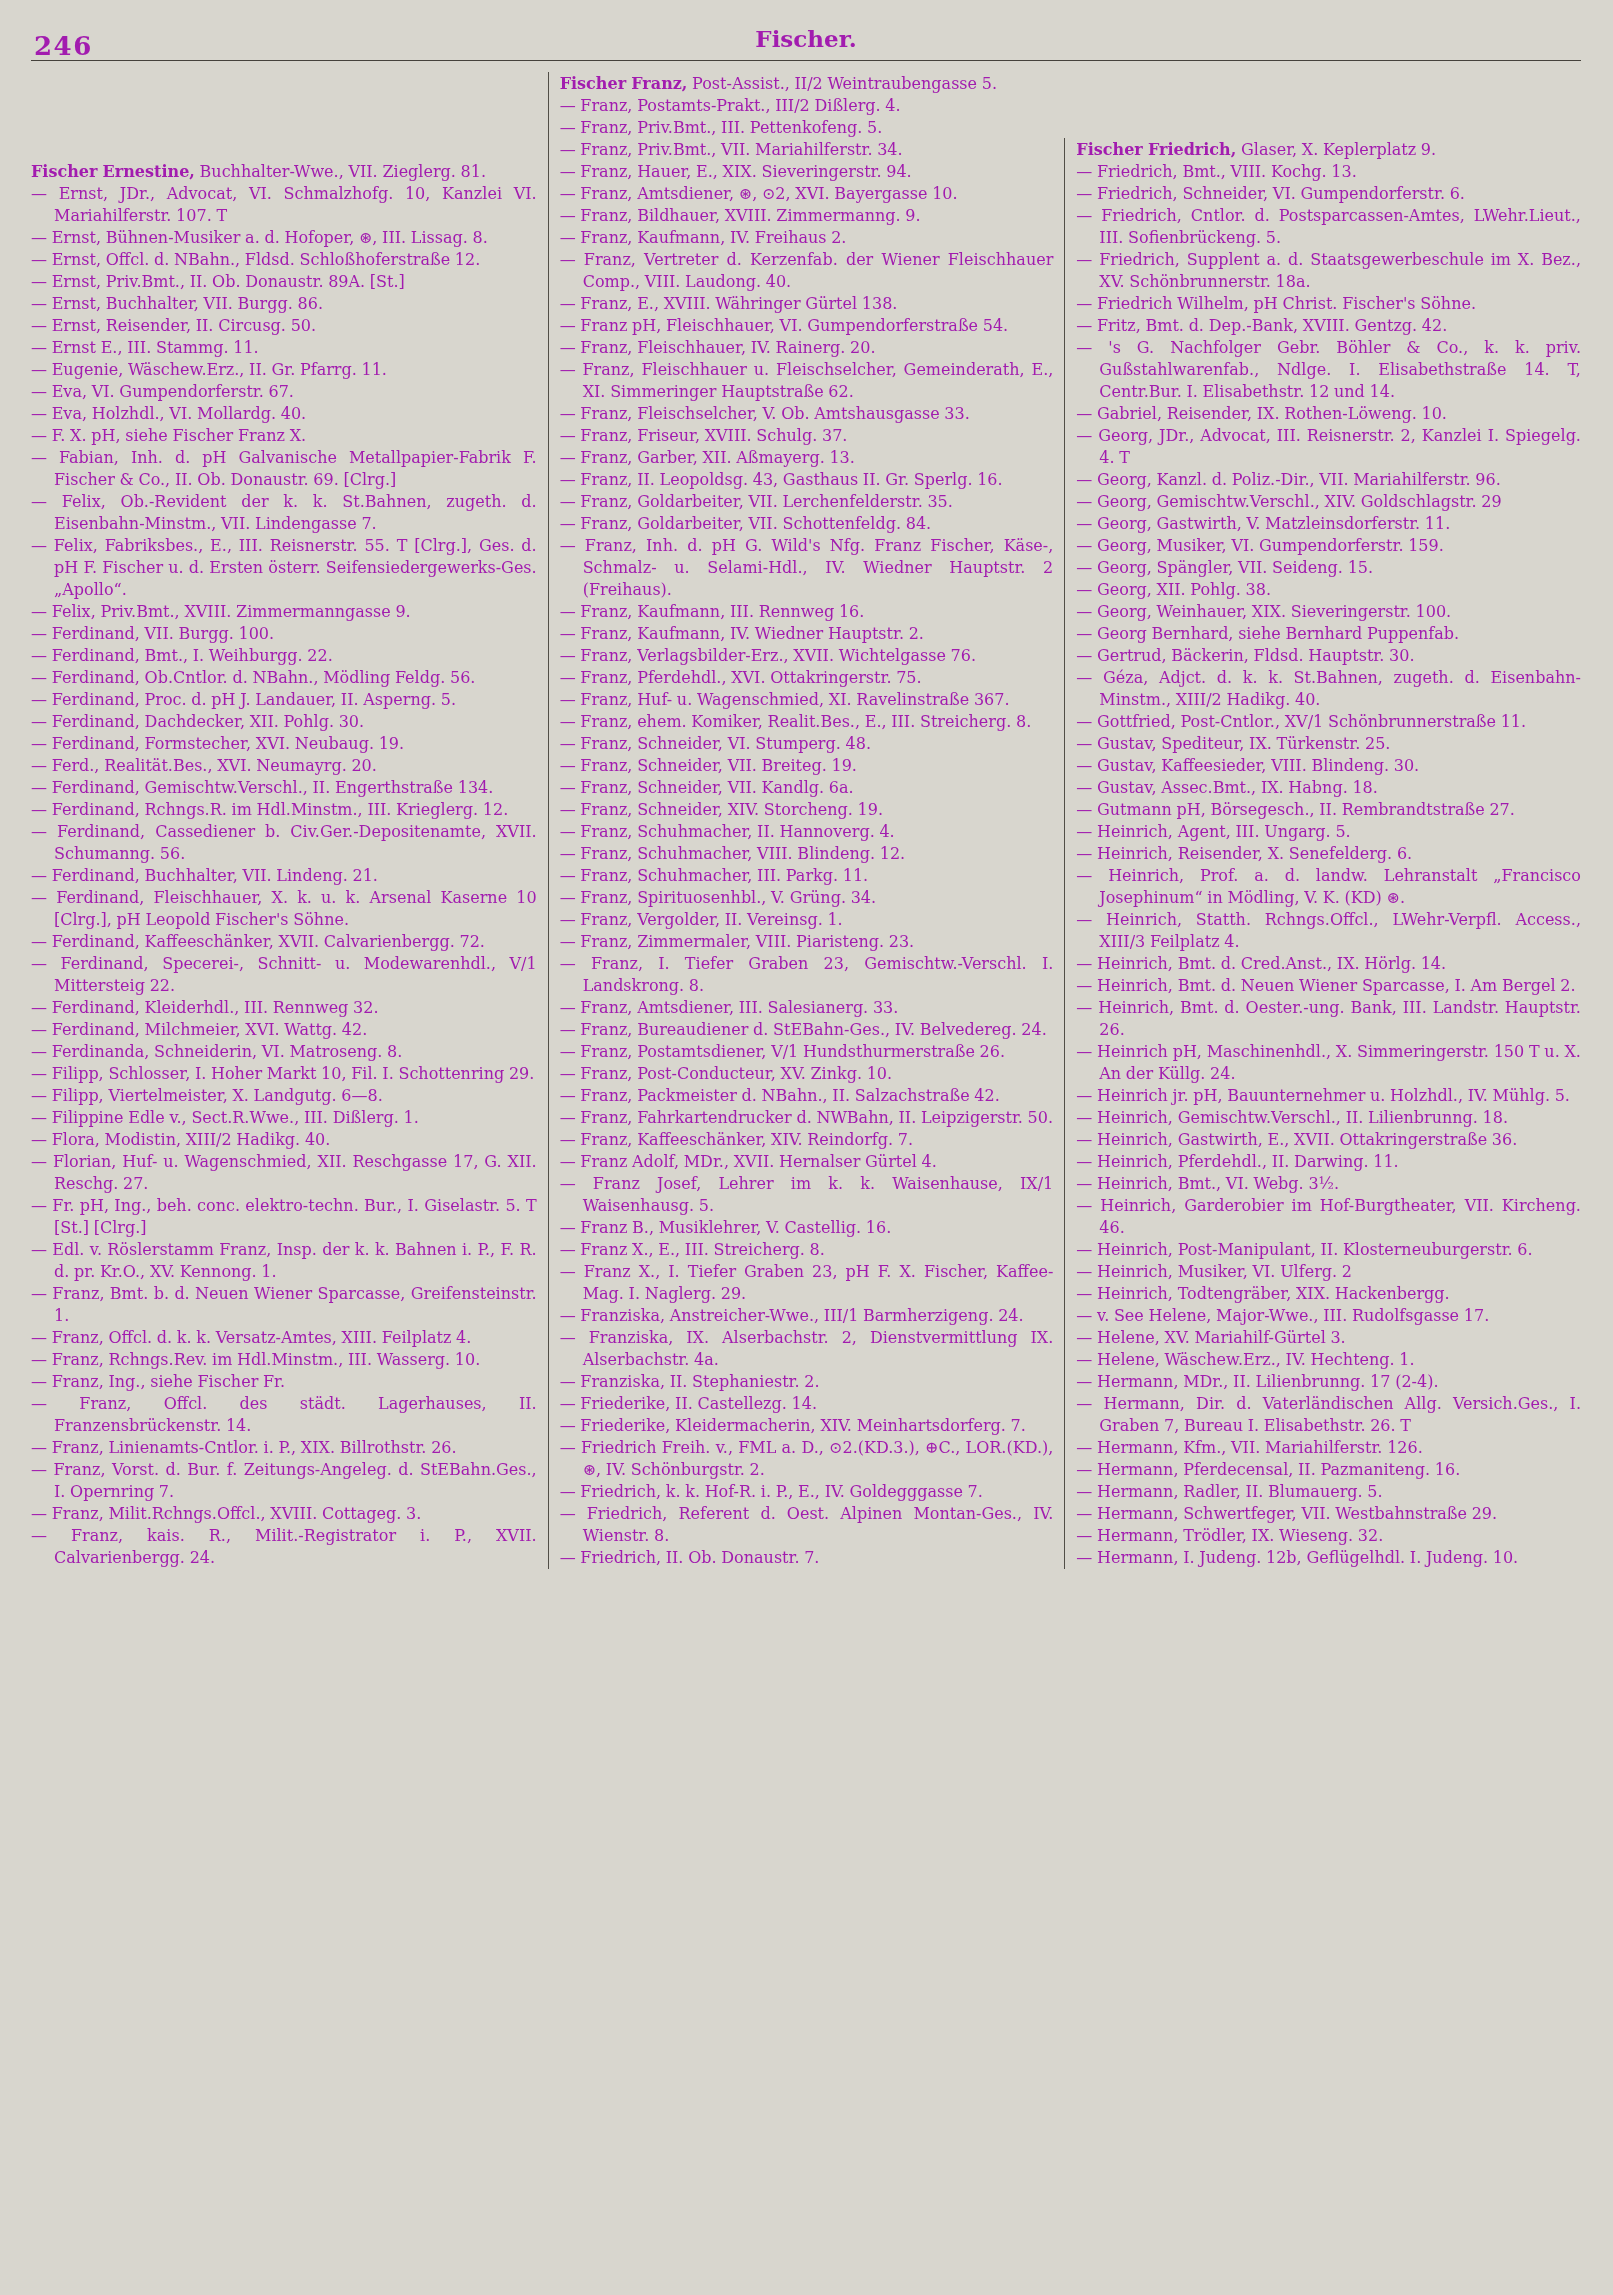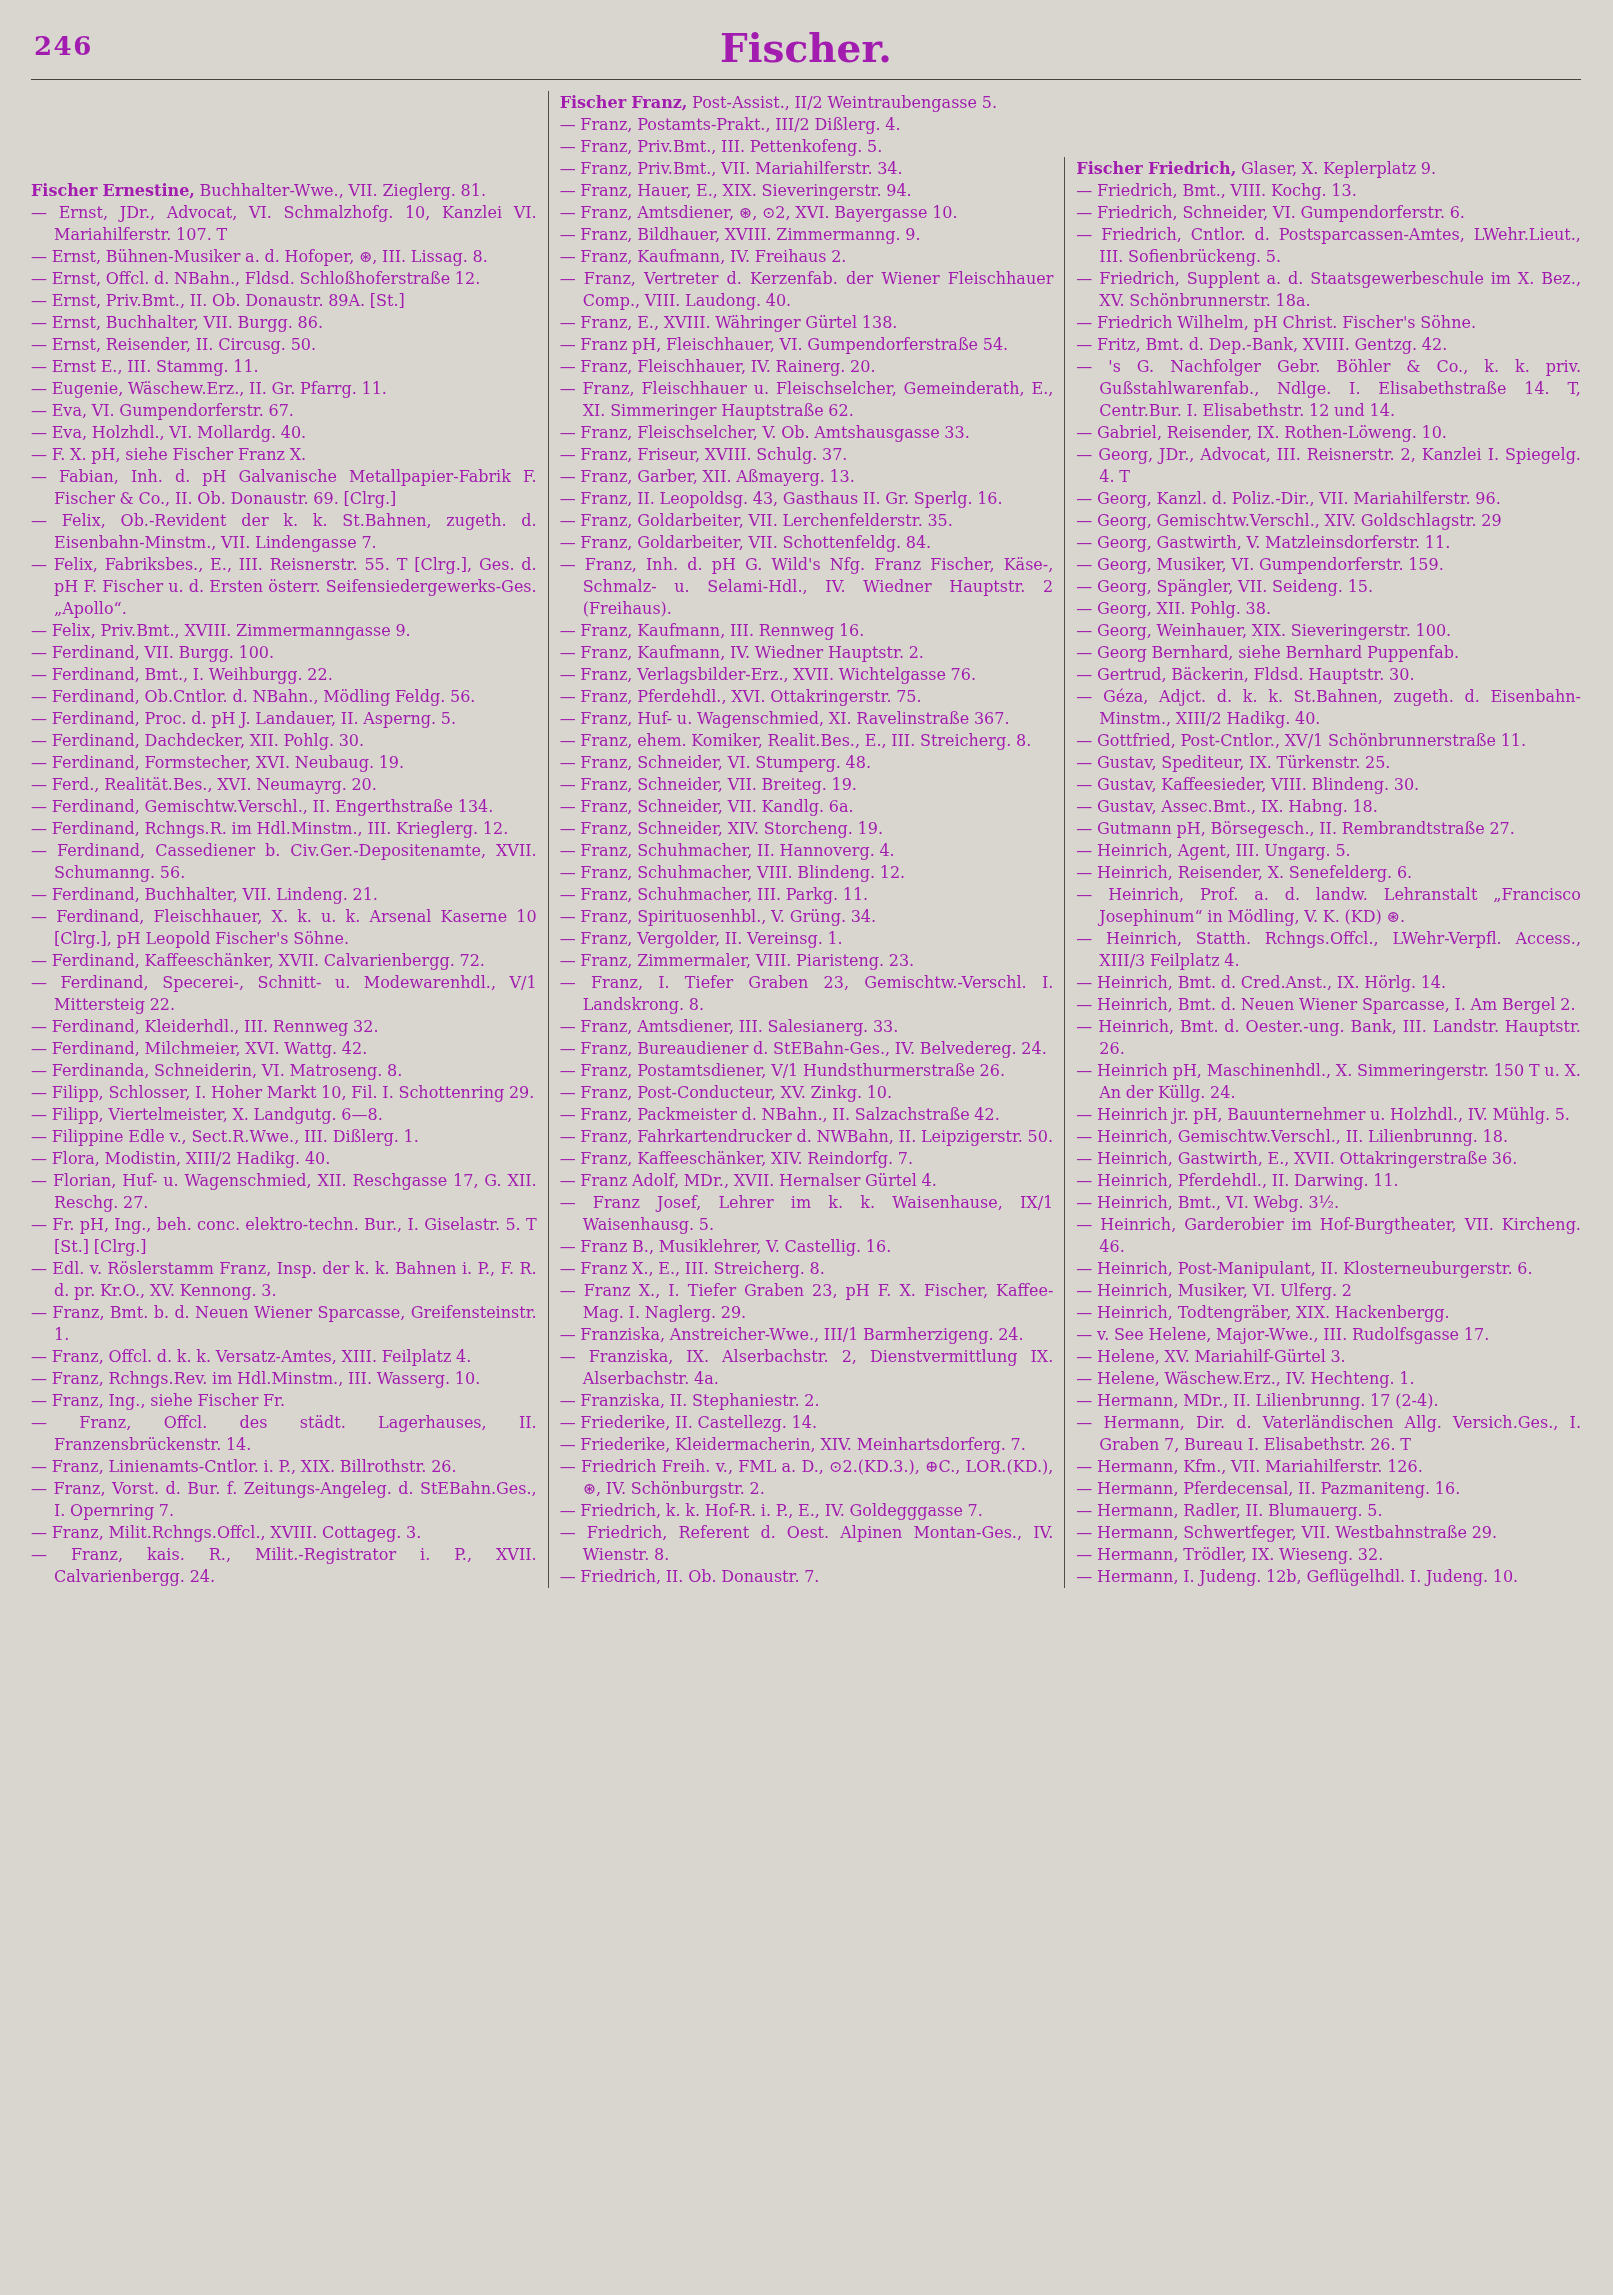--- a/index.html
+++ b/index.html
@@ -22,21 +22,21 @@
   .pageno{
     position:absolute;
     top:31px;
     left:34px;
     font-size:26px;
     font-weight:bold;
     letter-spacing:1.5px;
   }
   .header{
     text-align:center;
-    font-size:39px;
+    font-size:23px;
     font-weight:bold;
     margin:3.1px 0 7.7px 0;
   }
   .header-rule{
     border:0;
     border-top:1.5px solid #45423c;
     margin:0 0 11px 0;
   }
   .cols{
     display:flex;
@@ -102,21 +102,21 @@
         <p class="entry">— Ferdinand, Specerei-, Schnitt- u. Modewarenhdl., V/1 Mittersteig 22.</p>
         <p class="entry">— Ferdinand, Kleiderhdl., III. Rennweg 32.</p>
         <p class="entry">— Ferdinand, Milchmeier, XVI. Wattg. 42.</p>
         <p class="entry">— Ferdinanda, Schneiderin, VI. Matroseng. 8.</p>
         <p class="entry">— Filipp, Schlosser, I. Hoher Markt 10, Fil. I. Schottenring 29.</p>
         <p class="entry">— Filipp, Viertelmeister, X. Landgutg. 6—8.</p>
         <p class="entry">— Filippine Edle v., Sect.R.Wwe., III. Dißlerg. 1.</p>
         <p class="entry">— Flora, Modistin, XIII/2 Hadikg. 40.</p>
         <p class="entry">— Florian, Huf- u. Wagenschmied, XII. Reschgasse 17, G. XII. Reschg. 27.</p>
         <p class="entry">— Fr. pH, Ing., beh. conc. elektro-techn. Bur., I. Giselastr. 5. T [St.] [Clrg.]</p>
-        <p class="entry">— Edl. v. Röslerstamm Franz, Insp. der k. k. Bahnen i. P., F. R. d. pr. Kr.O., XV. Kennong. 3.</p>
+        <p class="entry">— Edl. v. Röslerstamm Franz, Insp. der k. k. Bahnen i. P., F. R. d. pr. Kr.O., XV. Kennong. 1.</p>
         <p class="entry">— Franz, Bmt. b. d. Neuen Wiener Sparcasse, Greifensteinstr. 1.</p>
         <p class="entry">— Franz, Offcl. d. k. k. Versatz-Amtes, XIII. Feilplatz 4.</p>
         <p class="entry">— Franz, Rchngs.Rev. im Hdl.Minstm., III. Wasserg. 10.</p>
         <p class="entry">— Franz, Ing., siehe Fischer Fr.</p>
         <p class="entry">— Franz, Offcl. des städt. Lagerhauses, II. Franzensbrückenstr. 14.</p>
         <p class="entry">— Franz, Linienamts-Cntlor. i. P., XIX. Billrothstr. 26.</p>
         <p class="entry">— Franz, Vorst. d. Bur. f. Zeitungs-Angeleg. d. StEBahn.Ges., I. Opernring 7.</p>
         <p class="entry">— Franz, Milit.Rchngs.Offcl., XVIII. Cottageg. 3.</p>
         <p class="entry">— Franz, kais. R., Milit.-Registrator i. P., XVII. Calvarienbergg. 24.</p>
       </div>

